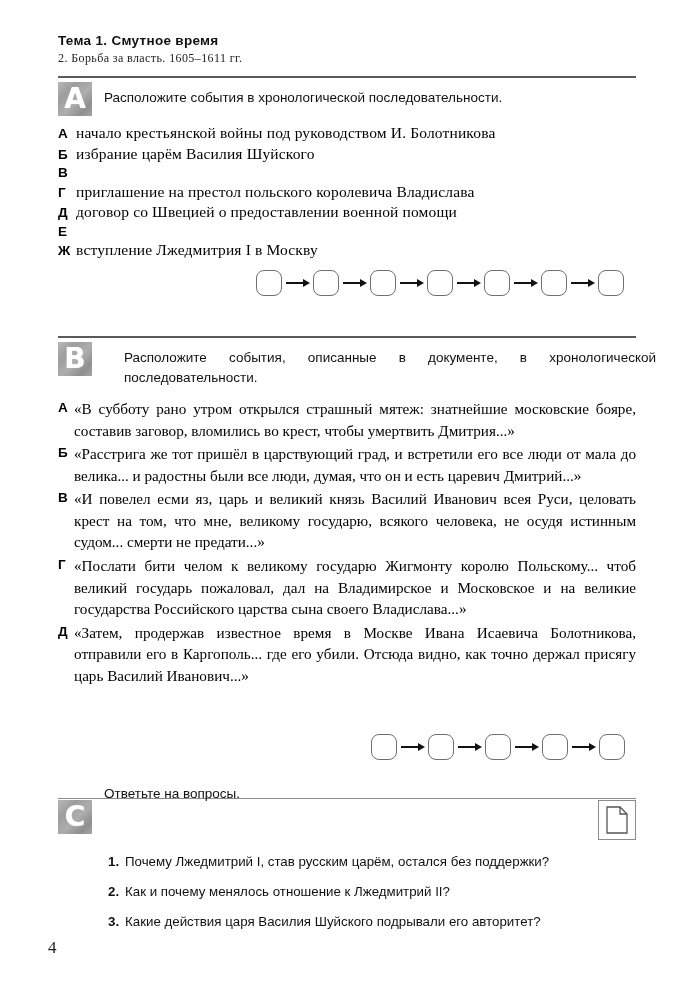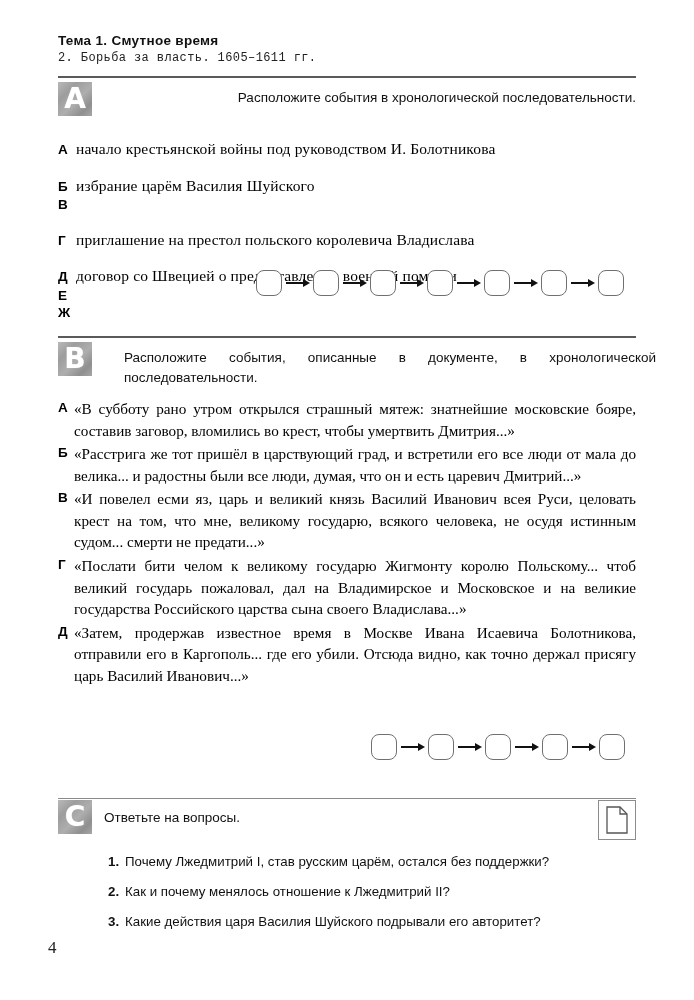--- a/index.html
+++ b/index.html
@@ -28,21 +28,21 @@
   }
   .header-title {
     font-family: "Liberation Sans", sans-serif;
     font-weight: bold;
     font-size: 13.5px;
     letter-spacing: 0.3px;
     color: #111;
     white-space: nowrap;
   }
   .header-sub {
-    font-family: Liberation Mono, monospace;
+    font-family: Liberation Serif, serif;
     font-size: 12px;
     letter-spacing: 0.4px;
     color: #222;
     margin-top: 3px;
     white-space: nowrap;
   }
 
   
   .rule {
     position: absolute;
@@ -91,21 +91,21 @@
     white-space: nowrap;
   }
   .serif-list .lbl {
     font-family: "Liberation Sans", sans-serif;
     font-weight: bold;
     font-size: 13.5px;
     width: 18px;
     flex: 0 0 18px;
     color: #000;
   }
-  .serif-list .txt { letter-spacing: .15px; margin-top: 16px; }
+  .serif-list .txt { letter-spacing: .15px; }
 
   
   .quotes {
     position: absolute;
     left: 58px;
     width: 578px;
     font-family: "Liberation Serif", serif;
     font-size: 15.2px;
     color: #000;
   }
@@ -218,21 +218,21 @@
 <div class="page">
 
   <div class="header">
     <div class="header-title">Тема 1. Смутное время</div>
     <div class="header-sub">2. Борьба за власть. 1605–1611 гг.</div>
   </div>
 
   <div class="rule" style="top:76px;"></div>
 
   <div class="marker" style="left:58px; top:82px;">A</div>
-  <div class="task-instr" style="left:104px; top:88px; width:532px;text-align:right;">Расположите события в хронологической последовательности.</div>
+  <div class="task-instr" style="left:104px; top:88px; width:532px;">Расположите события в хронологической последовательности.</div>
 
   <div class="serif-list" style="left:58px; top:124px;">
     <div class="row">
       <span class="lbl">А</span>
       <span class="txt">начало крестьянской войны под руководством И. Болотникова</span>
     </div>
     <div class="row">
       <span class="lbl">Б</span>
       <span class="txt">избрание царём Василия Шуйского</span>
     </div>
@@ -245,20 +245,21 @@
     </div>
     <div class="row">
       <span class="lbl">Д</span>
       <span class="txt">договор со Швецией о предоставлении военной помощи</span>
     </div>
     <div class="row">
       <span class="lbl">Е</span>
     </div>
     <div class="row">
       <span class="lbl">Ж</span>
+      <span class="txt">вступление Лжедмитрия I в Москву</span>
     </div>
   </div>
 
   <div class="chain" style="left:256px; top:270px;">
     <div class="cell"></div>
     <div class="arrow"></div>
     <div class="cell"></div>
     <div class="arrow"></div>
     <div class="cell"></div>
     <div class="arrow"></div>
@@ -307,21 +308,21 @@
     <div class="cell"></div>
     <div class="arrow"></div>
     <div class="cell"></div>
     <div class="arrow"></div>
     <div class="cell"></div>
   </div>
 
   <div class="rule thin" style="top:798px;"></div>
 
   <div class="marker" style="left:58px; top:800px;">C</div>
-  <div class="task-instr" style="left:104px; top:808px;">Ответьте на вопросы.</div>
+  <div class="task-instr" style="left:104px; top:784px;">Ответьте на вопросы.</div>
 
   <div class="doc-icon-box" style="left:598px; top:800px;">
     <svg width="22" height="28" viewBox="0 0 22 28">
       <path d="M1 1 H14 L21 8 V27 H1 Z" fill="#ffffff" stroke="#555555" stroke-width="1.3" stroke-linejoin="miter"></path>
       <path d="M14 1 V8 H21" fill="none" stroke="#555555" stroke-width="1.3"></path>
     </svg>
   </div>
 
   <div class="questions" style="top:852px;">
     <div class="question">

